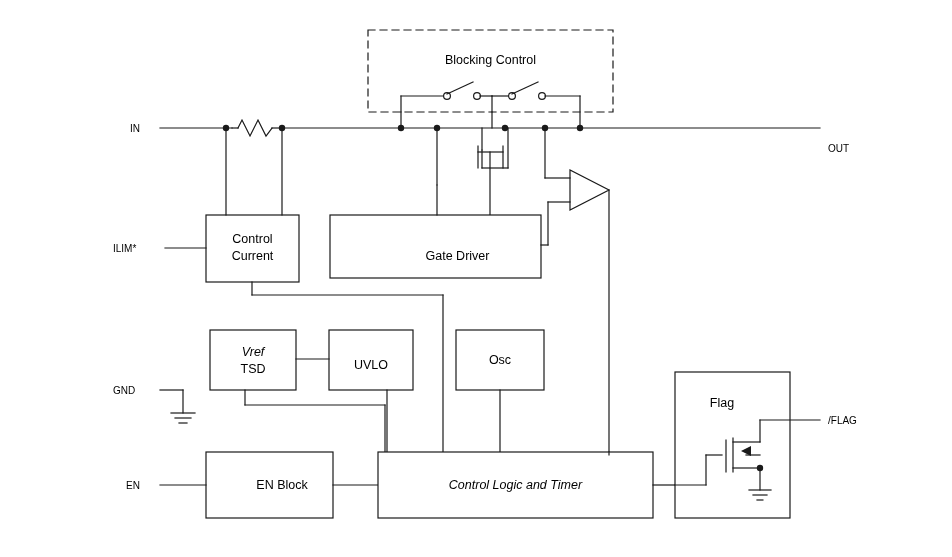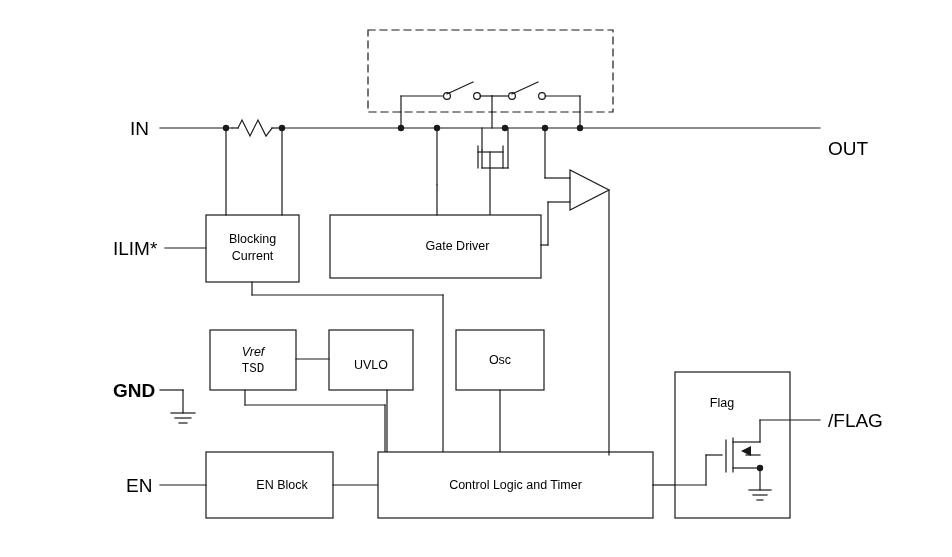--- a/index.html
+++ b/index.html
@@ -26,21 +26,21 @@
   }
   .lbl {
     position: absolute;
     font-family: "Liberation Sans", sans-serif;
     font-size: 13px;
     color: #000000;
     white-space: pre;
     line-height: 15px;
   }
   .pin {
-    font-size: 19px;
+    font-size: 10px;
     text-align: right;
   }
   .boxlabel {
     font-size: 12.5px;
     text-align: center;
   }
 </style>
 </head>
 <body>
 
@@ -161,36 +161,37 @@
       <line x1="675" y1="485" x2="706" y2="485"></line>
 
       <line x1="609" y1="452" x2="609" y2="455"></line>
 
     </g>
   </svg>
 
   <div class="lbl pin" style="left:130px; top:121px;">IN</div>
   <div class="lbl pin" style="left:828px; top:121px;margin-top:20px;">OUT</div>
   <div class="lbl pin" style="left:113px; top:241px;">ILIM*</div>
-  <div class="lbl pin" style="left:113px; top:383px;font-weight:bold;">GND</div>
+  <div class="lbl pin" style="left:113px; top:383px;">GND</div>
   <div class="lbl pin" style="left:126px; top:478px;">EN</div>
   <div class="lbl pin" style="left:828px; top:413px;">/FLAG</div>
 
+  <div class="lbl boxlabel" style="left:368px; top:53px; width:245px;">Blocking Control</div>
 
-  <div class="lbl boxlabel" style="left:206px; top:232px; width:93px;">Blocking</div>
+  <div class="lbl boxlabel" style="left:206px; top:232px; width:93px;">Control</div>
   <div class="lbl boxlabel" style="left:206px; top:249px; width:93px;">Current</div>
 
-  <div class="lbl boxlabel" style="left:330px; top:239px; width:255px;">Gate Driver</div>
+  <div class="lbl boxlabel" style="left:330px; top:249px; width:255px;">Gate Driver</div>
 
   <div class="lbl boxlabel" style="left:210px; top:345px; width:86px;font-style:italic;">Vref</div>
-  <div class="lbl boxlabel" style="left:210px; top:362px; width:86px;font-family:Liberation Mono, monospace;">TSD</div>
+  <div class="lbl boxlabel" style="left:210px; top:362px; width:86px;">TSD</div>
 
   <div class="lbl boxlabel" style="left:329px; top:358px; width:84px;">UVLO</div>
 
   <div class="lbl boxlabel" style="left:456px; top:353px; width:88px;">Osc</div>
 
   <div class="lbl boxlabel" style="left:675px; top:396px; width:94px;">Flag</div>
 
   <div class="lbl boxlabel" style="left:206px; top:478px; width:152px;">EN Block</div>
 
-  <div class="lbl boxlabel" style="left:378px; top:478px; width:275px;">Control Logic and Timer</div>
+  <div class="lbl boxlabel" style="left:378px; top:478px; width:275px;font-style:italic;">Control Logic and Timer</div>
 
 </div>
 
 </body></html>

